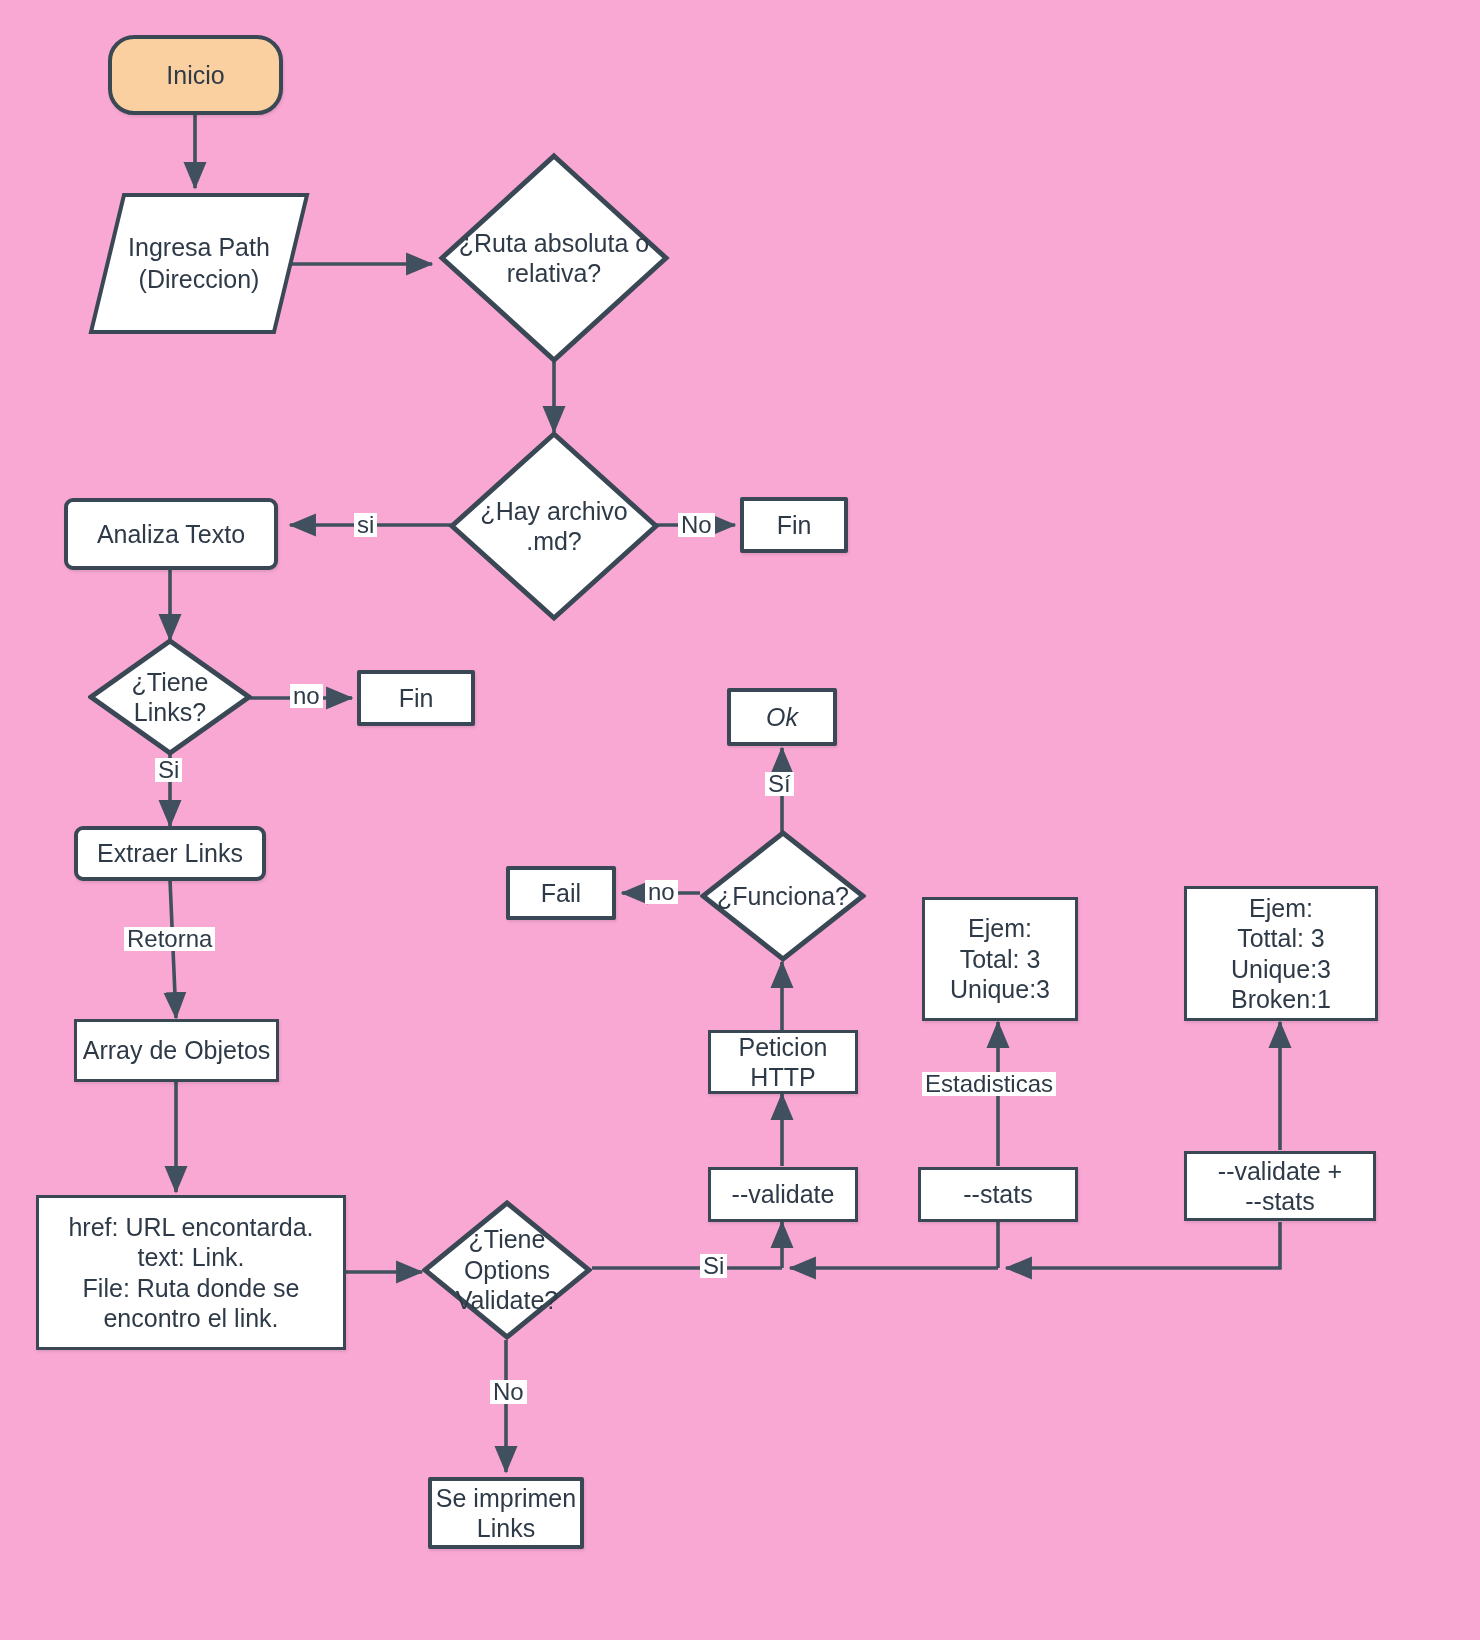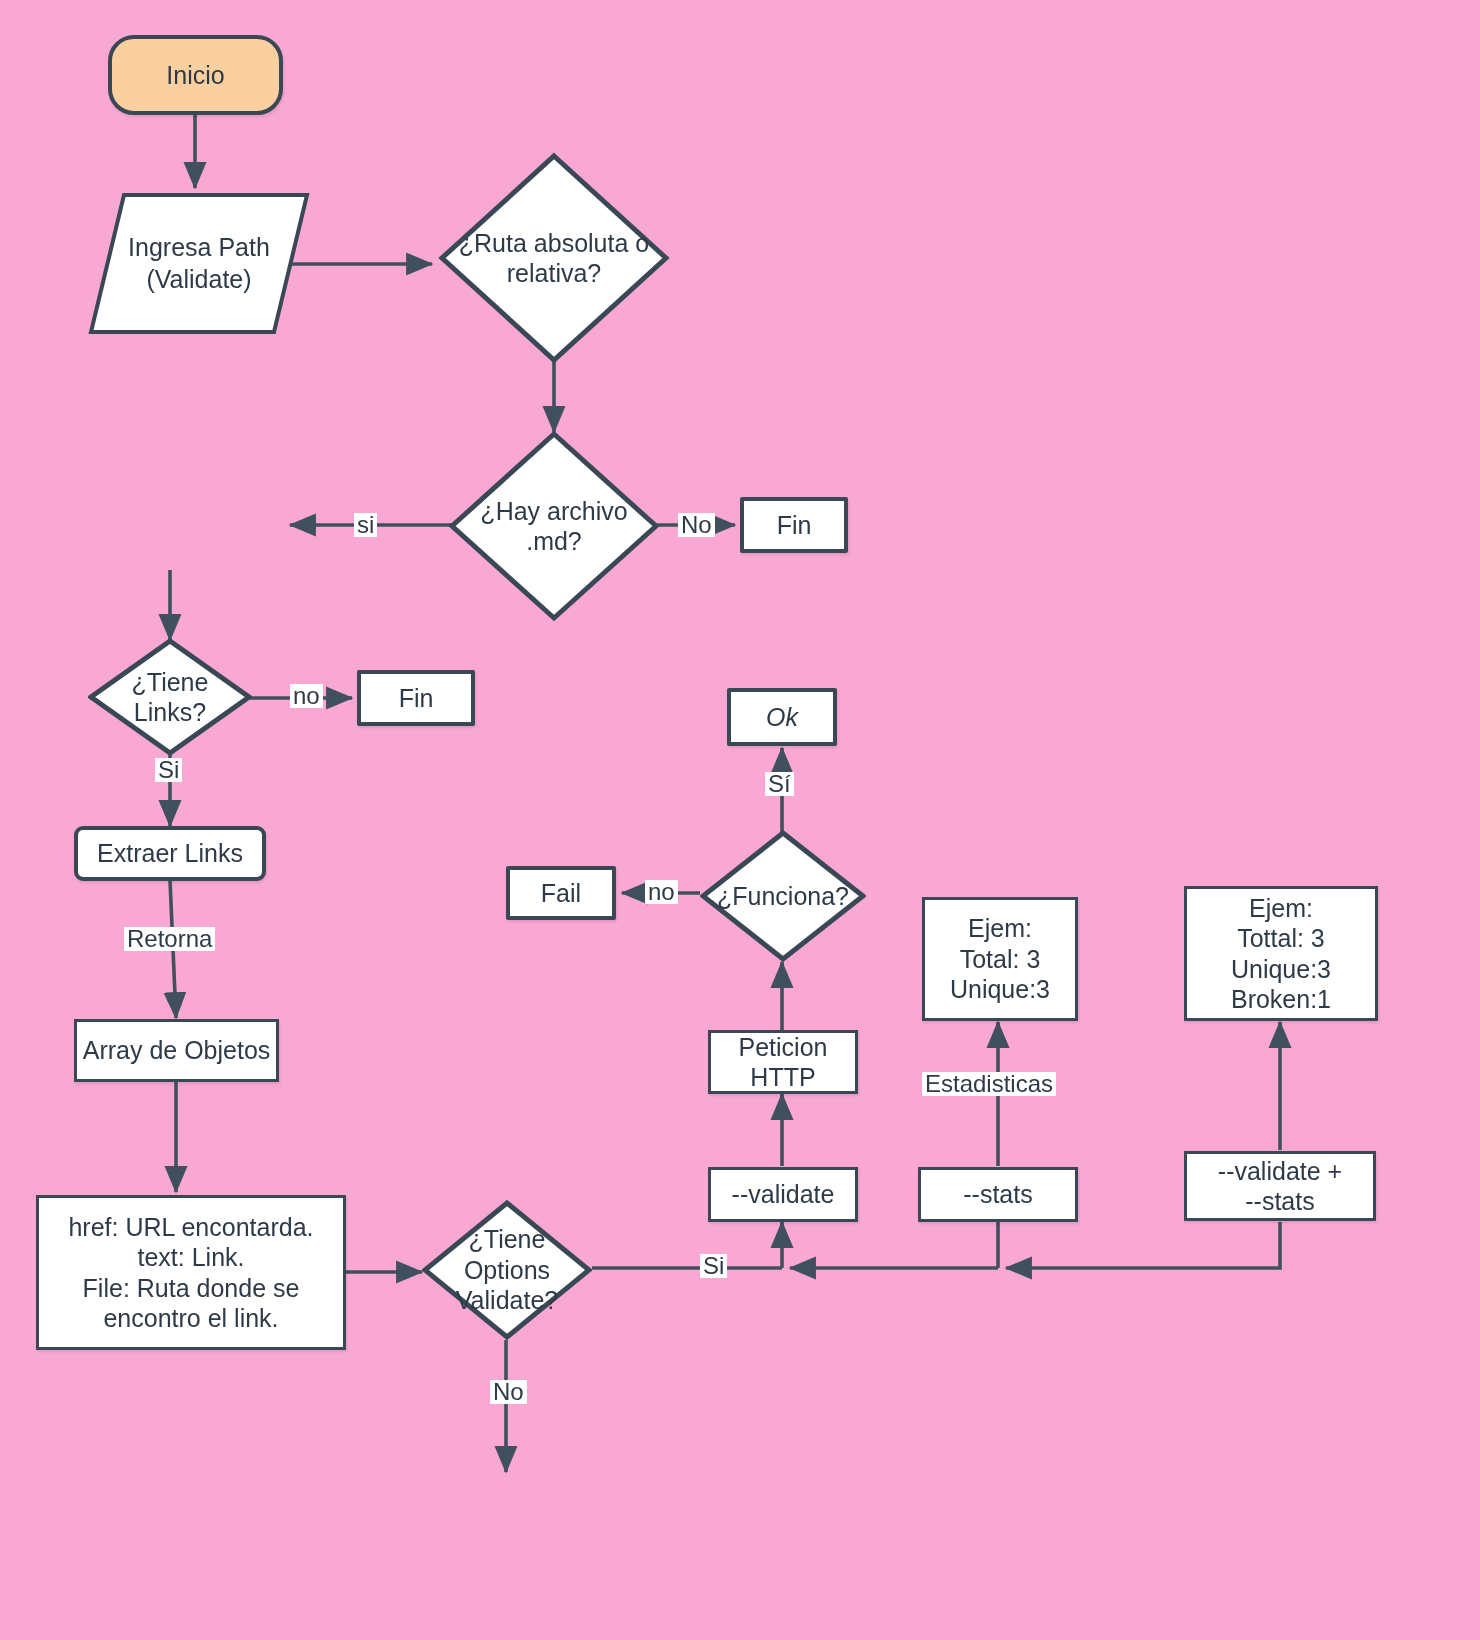--- a/index.html
+++ b/index.html
@@ -197,21 +197,21 @@
     <span class="lbl">Inicio</span>
   </div>
 
   <div class="io-wrap" style="left:88px; top:192px; width:222px; height:143px;">
     <svg width="222" height="143" viewBox="0 0 222 143">
       <polygon points="36,3 219,3 186,140 3,140" fill="#ffffff" stroke="#3A4856" stroke-width="4"></polygon>
     </svg>
     <div class="io-text">
       <div>
         <div>Ingresa Path</div>
-        <div>(Validate)</div>
+        <div>(Direccion)</div>
       </div>
     </div>
   </div>
 
   <div class="dec" style="left:438px; top:152px; width:232px; height:212px;">
     <svg width="232" height="212" viewBox="0 0 232 212">
       <polygon points="116,4 228,106 116,208 4,106" fill="#ffffff" stroke="#3A4856" stroke-width="5"></polygon>
     </svg>
     <div class="dec-text">
       <div>
@@ -230,20 +230,23 @@
         <div>¿Hay archivo</div>
         <div>.md?</div>
       </div>
     </div>
   </div>
 
   <div class="node term" style="left:740px; top:497px; width:108px; height:56px;">
     <span class="lbl">Fin</span>
   </div>
 
+  <div class="node proc-round" style="left:64px; top:498px; width:214px; height:72px;">
+    <span class="lbl">Analiza Texto</span>
+  </div>
 
   <div class="dec" style="left:88px; top:638px; width:164px; height:118px;">
     <svg width="164" height="118" viewBox="0 0 164 118">
       <polygon points="82,3 161,59 82,115 3,59" fill="#ffffff" stroke="#3A4856" stroke-width="5"></polygon>
     </svg>
     <div class="dec-text">
       <div>
         <div>¿Tiene</div>
         <div>Links?</div>
       </div>
@@ -277,20 +280,26 @@
     </svg>
     <div class="dec-text">
       <div>
         <div>¿Tiene</div>
         <div>Options</div>
         <div>Validate?</div>
       </div>
     </div>
   </div>
 
+  <div class="node term" style="left:428px; top:1477px; width:156px; height:72px;">
+    <div class="lbl">
+      <div>Se imprimen</div>
+      <div>Links</div>
+    </div>
+  </div>
 
   <div class="node proc" style="left:708px; top:1167px; width:150px; height:55px;">
     <span class="lbl">--validate</span>
   </div>
 
   <div class="node proc" style="left:708px; top:1030px; width:150px; height:64px;">
     <div class="lbl">
       <div>Peticion</div>
       <div>HTTP</div>
     </div>

